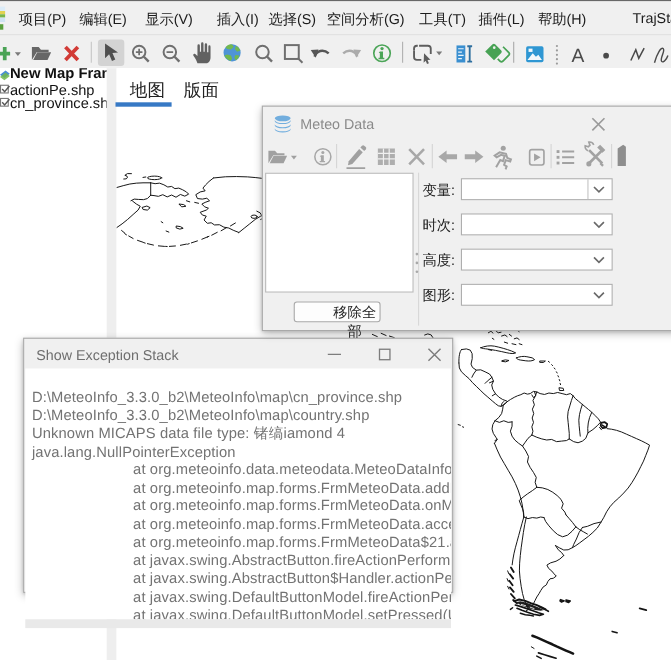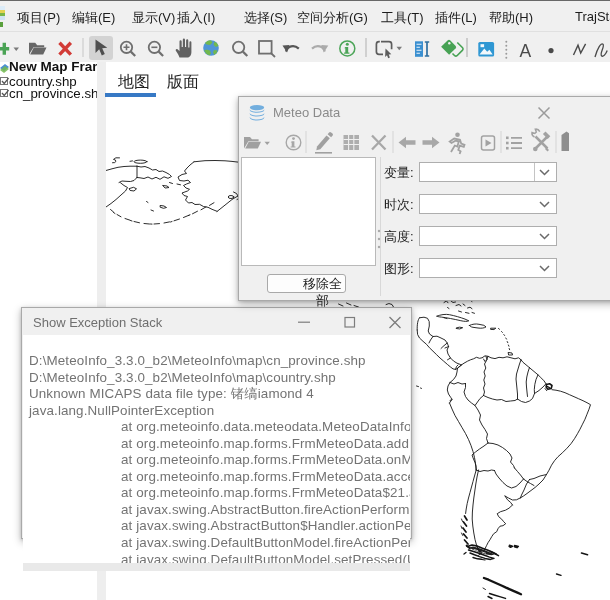--- a/index.html
+++ b/index.html
@@ -77,21 +77,21 @@
     <div id="appicon"><svg width="5" height="23" viewBox="0 0 5 23">
       <rect x="0" y="1" width="5" height="4" fill="#dcecf8"></rect>
       <rect x="0" y="5" width="5" height="3" fill="#e3d24f"></rect>
       <rect x="0" y="8" width="5" height="3" fill="#7ab648"></rect>
       <rect x="0" y="11" width="5" height="4" fill="#cfe3f2"></rect>
       <rect x="0" y="17" width="3" height="5" fill="#5aa03c"></rect>
     </svg></div>
     <span class="mi" style="left:17px">项目(P)</span>
     <span class="mi" style="left:72px">编辑(E)</span>
     <span class="mi" style="left:132px">显示(V)</span>
-    <span class="mi" style="left:177px">插入(I)</span>
+    <span class="mi" style="left:197px">插入(I)</span>
     <span class="mi" style="left:244px">选择(S)</span>
     <span class="mi" style="left:297px">空间分析(G)</span>
     <span class="mi" style="left:381px">工具(T)</span>
     <span class="mi" style="left:435px">插件(L)</span>
     <span class="mi" style="left:489px">帮助(H)</span>
     <span class="mi" style="left:575px">TrajStat</span>
   </div>
 
   <div id="toolbar">
     <div id="selbtn"></div>
@@ -176,21 +176,21 @@
     <svg width="9" height="11" viewBox="0 0 9 11" style="position:absolute;left:0;top:1px">
       <path d="M0 5 L5 1 L9 4 L4 8 Z" fill="#4b8fd4"></path>
       <path d="M0 7 L5 3 L9 6 L4 10 Z" fill="#72b84e" opacity="0.85"></path>
     </svg>
     <div class="row1">New Map Frame</div>
     <div class="cb" style="top:15px">
         <svg width="10" height="10" viewBox="0 0 10 10">
           <path d="M2 5 l2.2 2.4 L8.6 2.2" stroke="#555" stroke-width="1.3" fill="none"></path>
         </svg>
       </div>
-    <div class="row2">country.shp</div>
+    <div class="row2">actionPe.shp</div>
     <div class="cb" style="top:26.5px">
         <svg width="10" height="10" viewBox="0 0 10 10">
           <path d="M2 5 l2.2 2.4 L8.6 2.2" stroke="#555" stroke-width="1.3" fill="none"></path>
         </svg>
       </div>
     <div class="row3">cn_province.shp</div>
   </div>
   <div id="splitter"></div>
 
   <div id="docarea">

